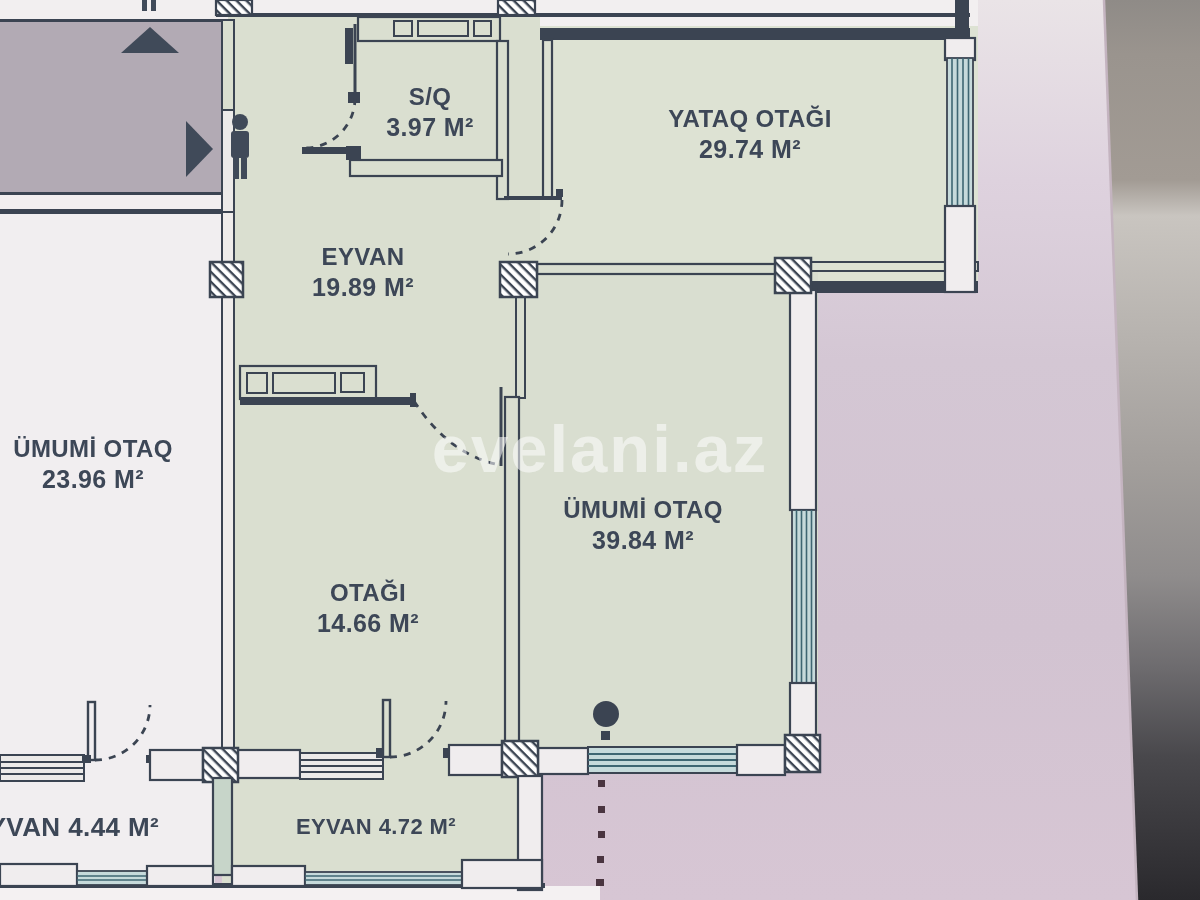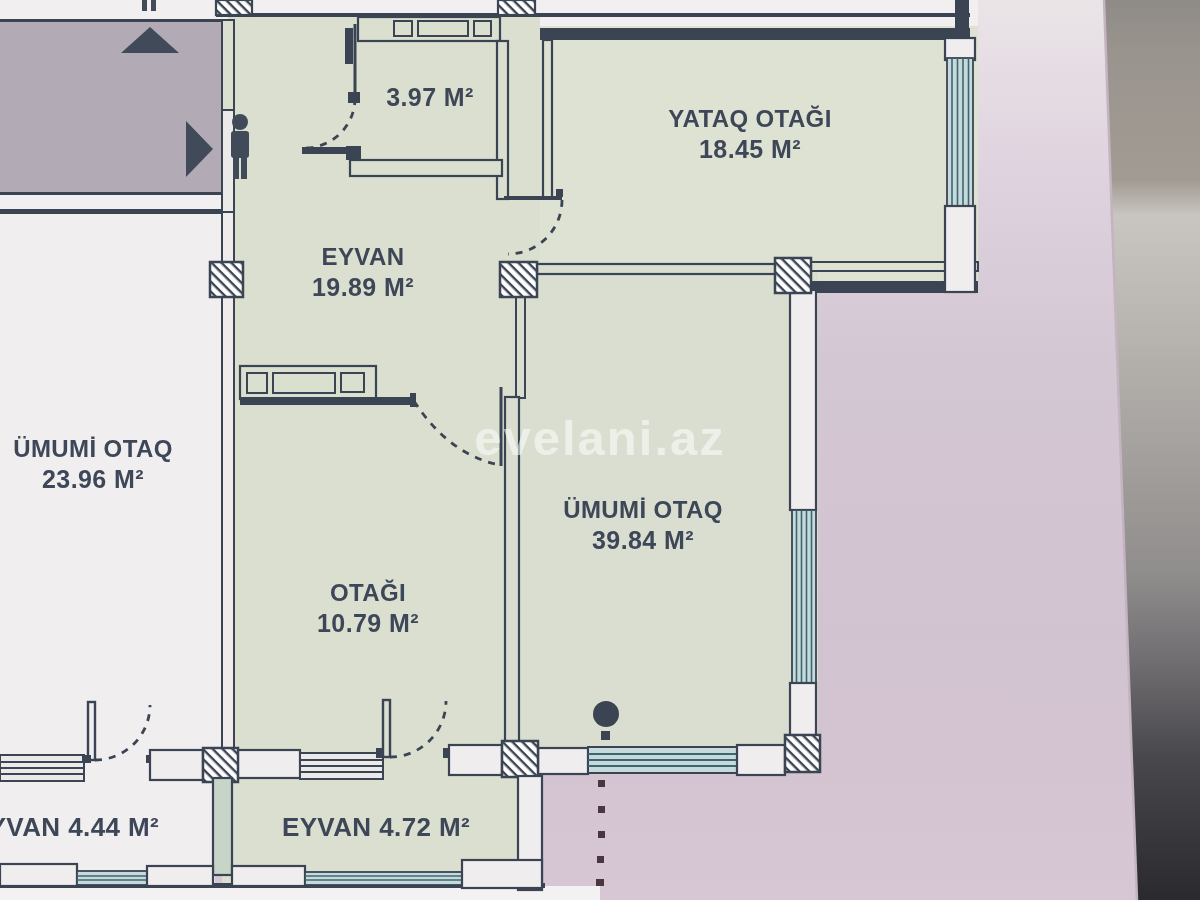--- a/index.html
+++ b/index.html
@@ -3,21 +3,21 @@
 <meta charset="utf-8">
 <style>
   html,body{margin:0;padding:0;background:#888;}
   .stage{position:relative;width:1200px;height:900px;overflow:hidden;background:#d2c5d3;
          font-family:"Liberation Sans", sans-serif;}
   .stage svg{position:absolute;left:0;top:0;}
   .label{position:absolute;text-align:center;color:#3d4757;font-weight:bold;
          font-size:24px;line-height:30px;letter-spacing:0.4px;white-space:nowrap;}
   .label .area{font-size:25px;}
   .watermark{position:absolute;left:378px;top:410px;width:444px;text-align:center;
-             font-size:49px;font-weight:bold;color:rgba(253,253,253,0.55);
+             font-size:67px;font-weight:bold;color:rgba(253,253,253,0.55);
              letter-spacing:2px;white-space:nowrap;}
 </style>
 </head>
 <body>
 
 <div class="stage">
 
 <svg width="1200" height="900" viewBox="0 0 1200 900">
   <defs>
     <pattern id="hatch" patternUnits="userSpaceOnUse" width="7" height="7" patternTransform="rotate(45)">
@@ -242,40 +242,41 @@
     <g>
       <circle cx="240" cy="122" r="8"></circle>
       <rect x="231" y="131" width="18" height="27" rx="3"></rect>
       <rect x="233" y="158" width="6" height="21"></rect>
       <rect x="241" y="158" width="6" height="21"></rect>
     </g>
   </g>
 </svg>
 
 <div class="label" style="left:330px;top:82px;width:200px;">
+  <div>S/Q</div>
   <div class="area">3.97 M²</div>
 </div>
 <div class="label" style="left:600px;top:104px;width:300px;">
   <div>YATAQ OTAĞI</div>
-  <div class="area">18.45 M²</div>
+  <div class="area">29.74 M²</div>
 </div>
 <div class="label" style="left:263px;top:242px;width:200px;">
   <div>EYVAN</div>
   <div class="area">19.89 M²</div>
 </div>
 <div class="label" style="left:-57px;top:434px;width:300px;">
   <div>ÜMUMİ OTAQ</div>
   <div class="area">23.96 M²</div>
 </div>
 <div class="label" style="left:493px;top:495px;width:300px;">
   <div>ÜMUMİ OTAQ</div>
   <div class="area">39.84 M²</div>
 </div>
 <div class="label" style="left:268px;top:578px;width:200px;">
   <div>OTAĞI</div>
-  <div class="area">10.79 M²</div>
+  <div class="area">14.66 M²</div>
 </div>
 <div class="label" style="left:-85px;top:812px;width:300px;font-size:26px;">EYVAN 4.44 M²</div>
-<div class="label" style="left:226px;top:812px;width:300px;font-size:26px;">EYVAN 4.72 M²</div>
+<div class="label" style="left:226px;top:812px;width:300px;font-size:22px;">EYVAN 4.72 M²</div>
 
 <div class="watermark">evelani.az</div>
 
 </div>
 
 </body></html>

